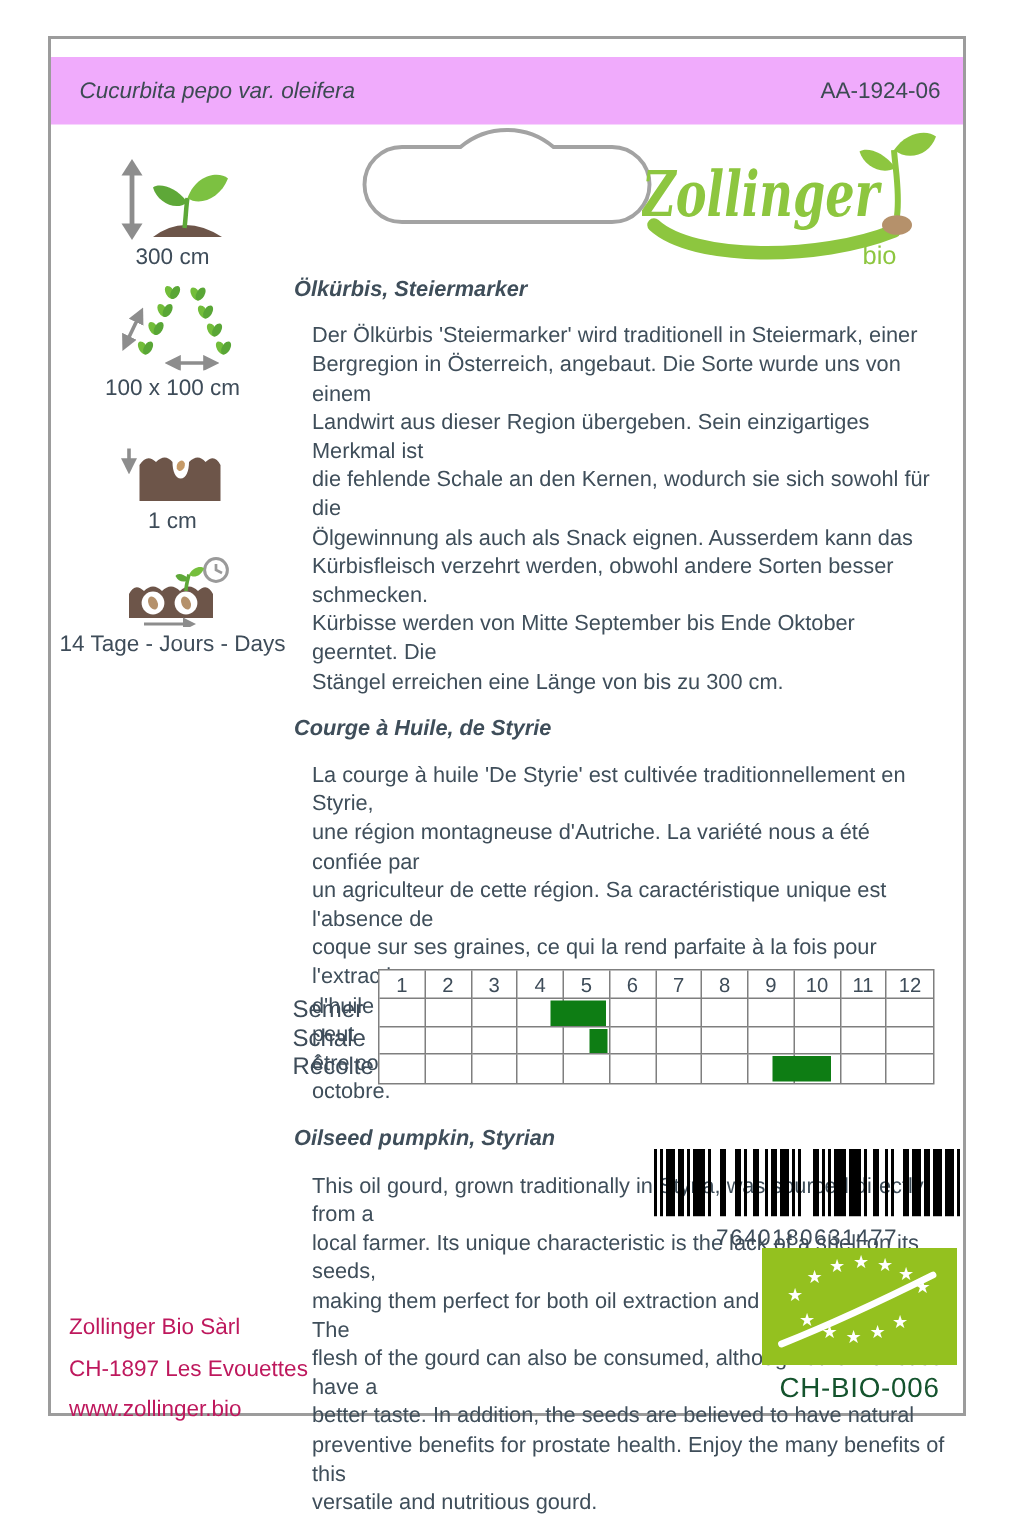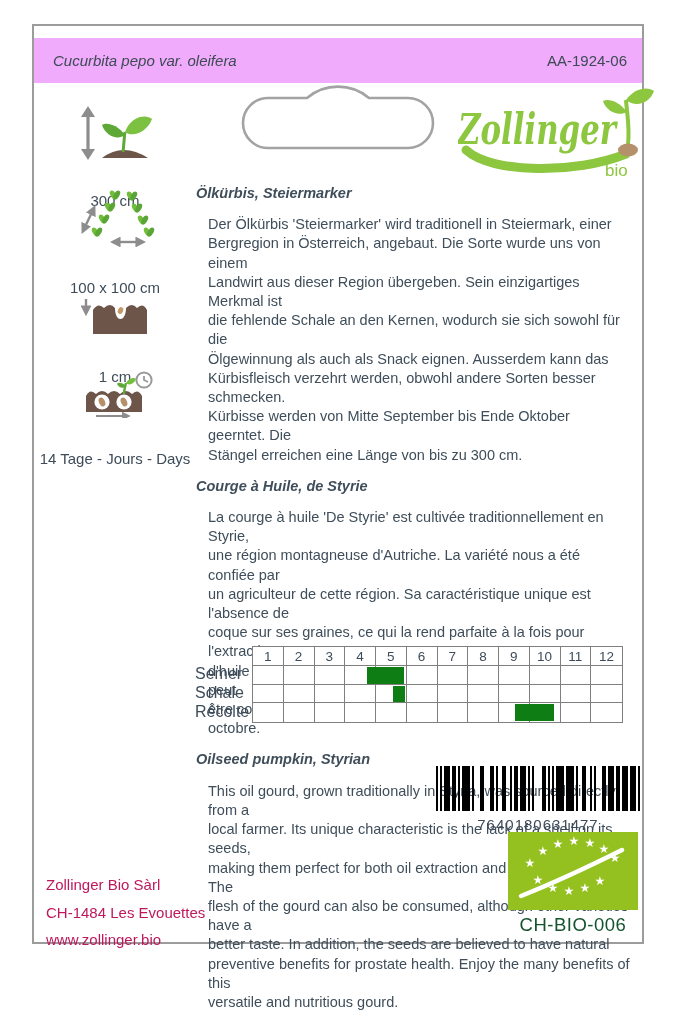--- a/index.html
+++ b/index.html
@@ -15,25 +15,25 @@
   
   .band{
     position:absolute;left:0;right:0;top:12px;height:45px;background:#f0abfc;
     display:flex;align-items:center;justify-content:space-between;
     padding:0 15px 0 19px;box-sizing:border-box;font-size:15px;color:#3c4a52;
   }
   .band .species{font-style:italic;}
   
   .hang-tab{position:absolute;left:203px;top:56px;}
   
-  .brand{position:absolute;left:424px;top:60px;width:196px;height:104px;}
+  .brand{position:absolute;left:394px;top:60px;width:196px;height:104px;}
   
   .spec{
     position:absolute;left:4px;width:154px;display:flex;flex-direction:column;
-    align-items:center;text-align:center;font-size:15px;color:#3e4c59;gap:29px;
+    align-items:center;text-align:center;font-size:15px;color:#3e4c59;
   }
   .spec .cap{margin-top:3px;white-space:nowrap;}
   #spec-0{top:80px;} #spec-1{top:164px;} #spec-2{top:268px;} #spec-3{top:344px;}
   
   .text-col{
     position:absolute;left:162px;top:158px;width:446px;
     font-size:14.5px;line-height:19.2px;color:#3f4e5a;
   }
   .text-col h3{margin:0;font-size:14.5px;font-weight:bold;line-height:19.2px;font-style:italic;}
   .text-col p{margin:12px;white-space:pre-line;}
@@ -309,17 +309,17 @@
         <text x="45" y="60" fill="#ffffff" font-size="12" text-anchor="middle">★</text>
         <text x="61" y="63" fill="#ffffff" font-size="12" text-anchor="middle">★</text>
         <text x="77" y="60" fill="#ffffff" font-size="12" text-anchor="middle">★</text>
         <text x="92" y="53" fill="#ffffff" font-size="12" text-anchor="middle">★</text>
       </svg>
   </div>
   <div class="eu-code">CH-BIO-006</div>
 
   <div class="footer">
     <div>Zollinger Bio Sàrl</div>
-    <div>CH-1484 Les Evouettes</div>
+    <div>CH-1897 Les Evouettes</div>
     <div>www.zollinger.bio</div>
   </div>
 
 </div>
 
 </body></html>

